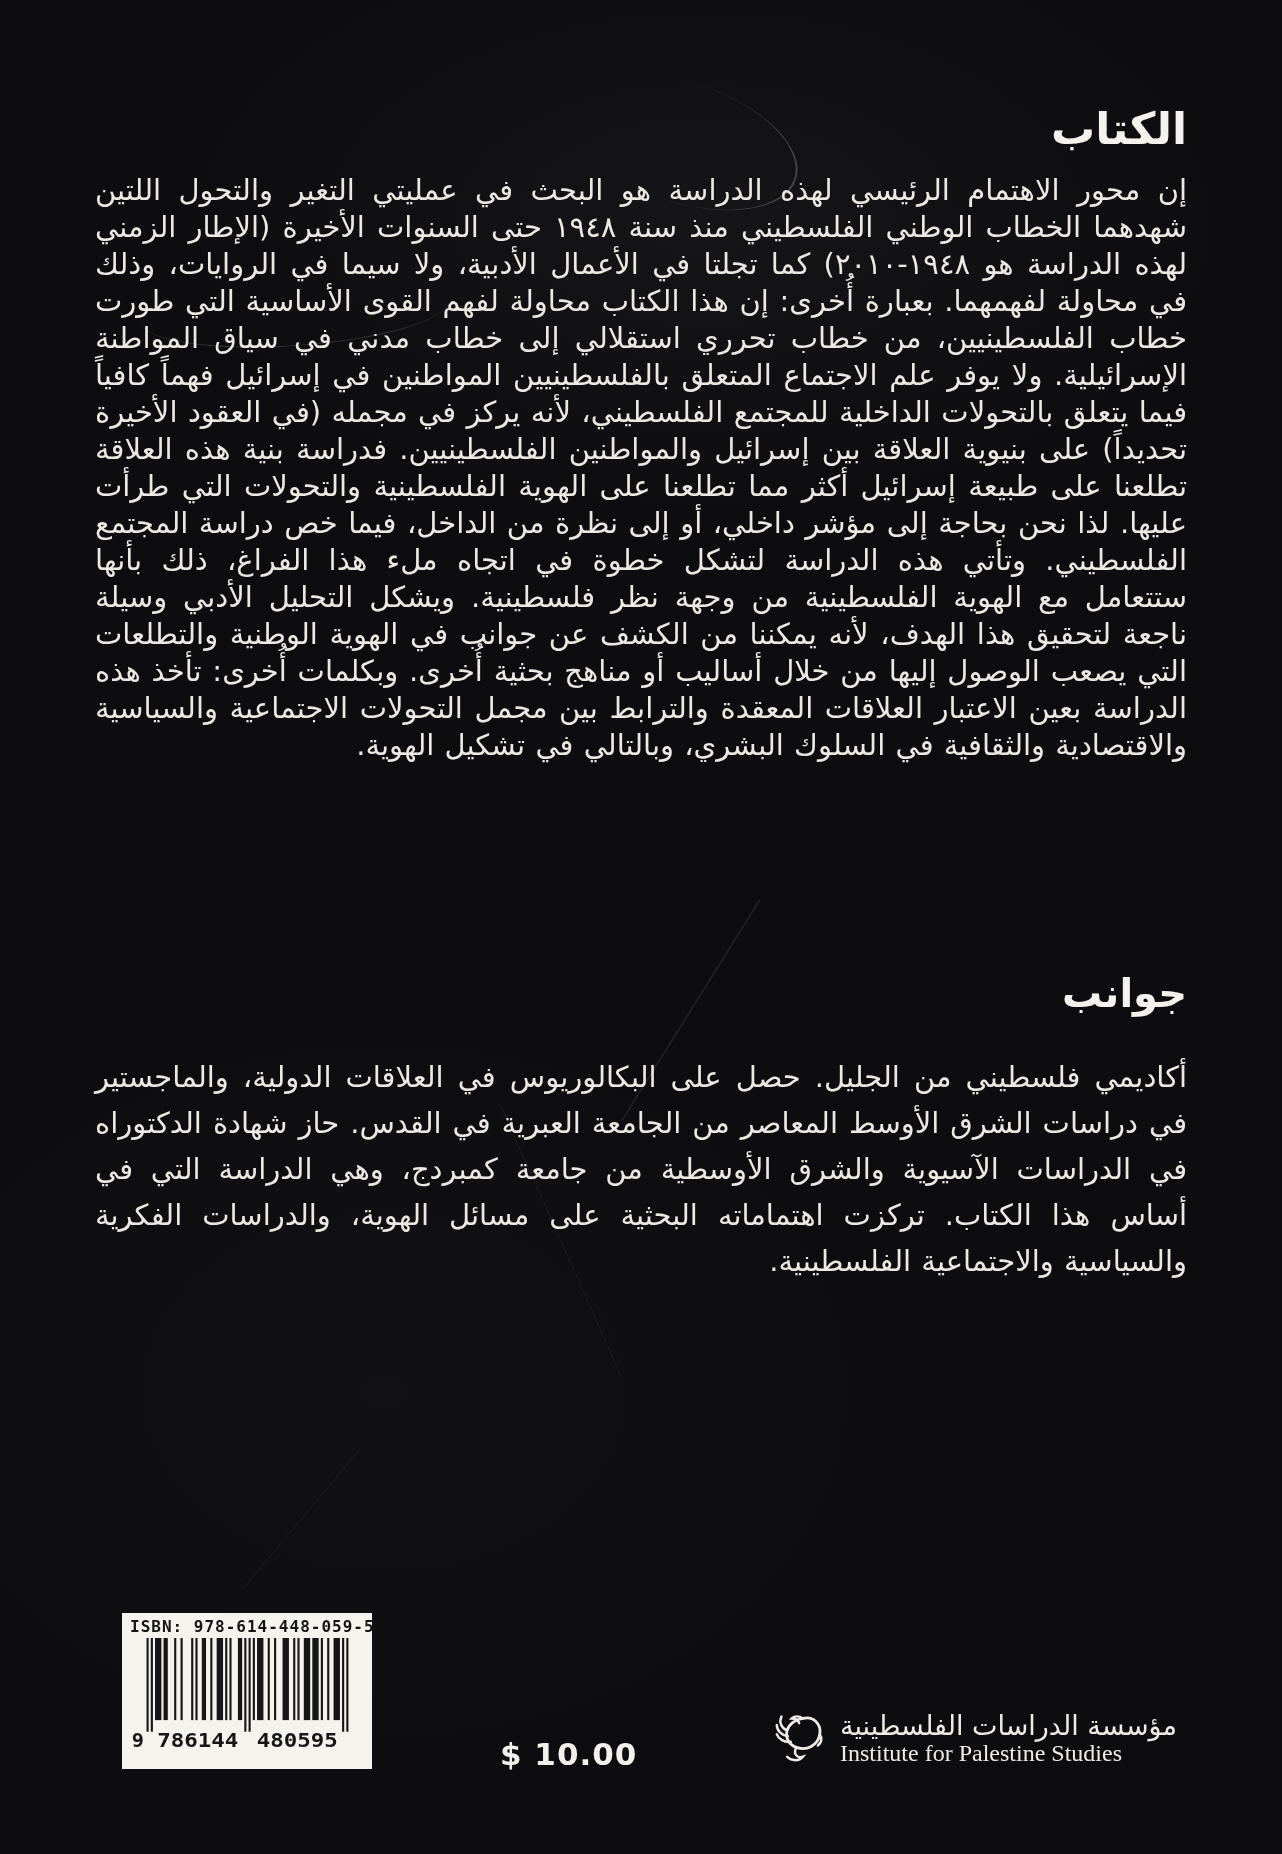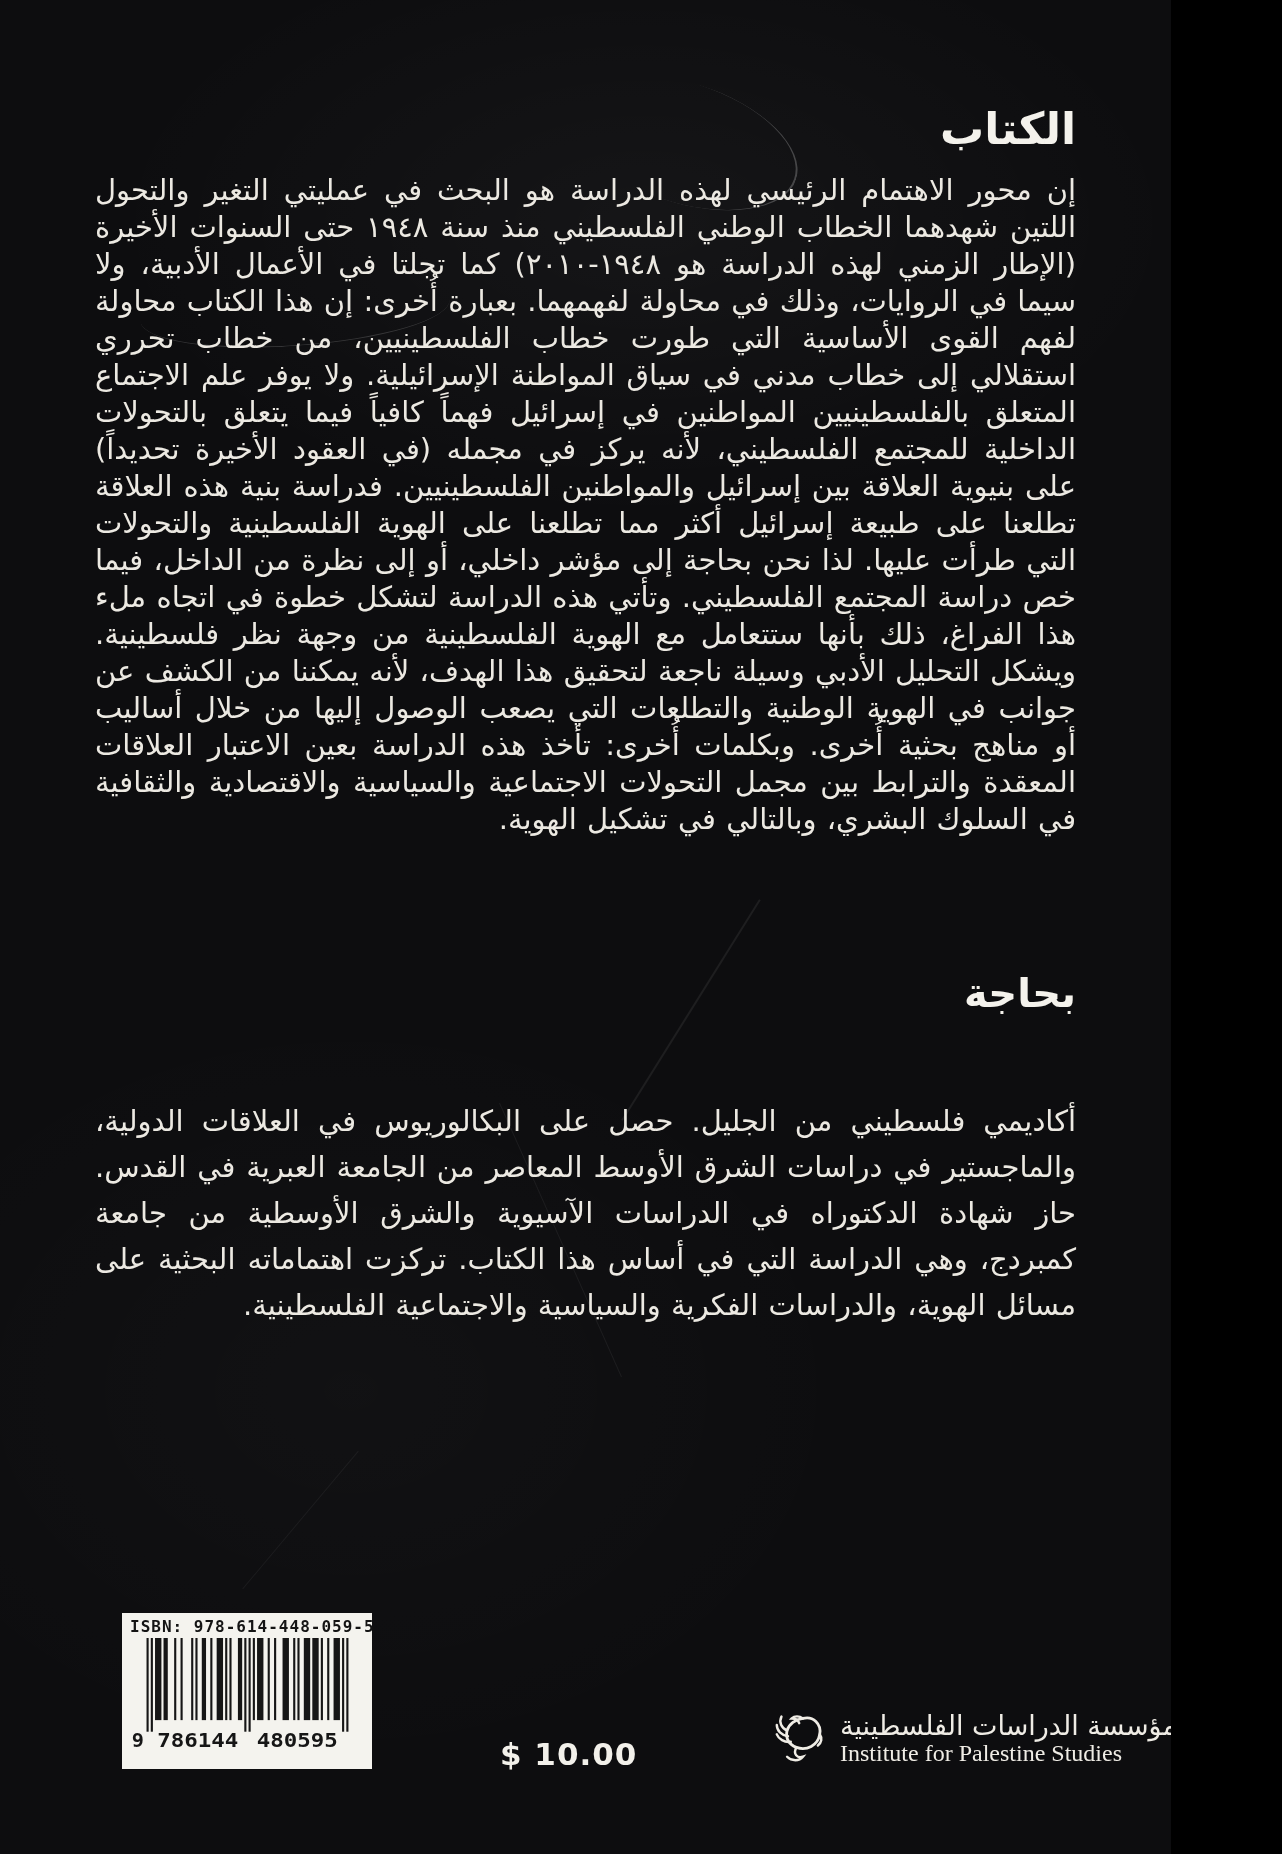--- a/index.html
+++ b/index.html
@@ -1,18 +1,18 @@
 <!DOCTYPE html>
 <html><head>
 <meta charset="utf-8">
 <style>
   html,body{margin:0;padding:0;background:#000;}
   .cover{
     position:relative;
-    width:1171px;height:1854px;
+    width:1282px;height:1854px;
     background:
       radial-gradient(ellipse 900px 500px at 55% 12%, rgba(255,255,255,0.035), rgba(0,0,0,0) 60%),
       radial-gradient(ellipse 800px 600px at 30% 75%, rgba(255,255,255,0.02), rgba(0,0,0,0) 65%),
       #0d0d0f;
     overflow:hidden;
     font-family:"DejaVu Sans", sans-serif;
     color:#f1efe9;
   }
   .sec-heading{
     position:absolute;right:95px;margin:0;
@@ -20,21 +20,21 @@
   }
   .heading-book{top:103px;font-size:44px;}
   .heading-author{top:970px;font-size:40px;}
   .body-text{
     position:absolute;left:95px;right:95px;margin:0;
     font-size:29px;color:#ece9e2;
     text-align:justify;text-align-last:right;
     word-spacing:1px;
   }
   .book-body{top:172px;line-height:37px;}
-  .author-body{top:1054px;line-height:46px;margin-top:44px;}
+  .author-body{top:1054px;line-height:46px;}
 
   
   .barcode-label{
     position:absolute;left:122px;top:1613px;width:250px;height:156px;
     background:#f4f3ee;box-sizing:border-box;padding:3px 8px 8px 8px;
   }
   .isbn-line{
     font-family:"DejaVu Sans Mono", monospace;
     font-size:16px;font-weight:700;color:#141414;
     text-align:center;letter-spacing:1px;white-space:nowrap;line-height:22px;
@@ -77,21 +77,21 @@
   <div class="scratch s1"></div>
   <div class="scratch s2"></div>
   <div class="scratch s3"></div>
   <div class="scratch s4"></div>
   <div class="scratch s5"></div>
 
   <h1 class="sec-heading heading-book" dir="rtl" lang="ar">الكتاب</h1>
 
   <p class="body-text book-body" dir="rtl" lang="ar">إن محور الاهتمام الرئيسي لهذه الدراسة هو البحث في عمليتي التغير والتحول اللتين شهدهما الخطاب الوطني الفلسطيني منذ سنة ١٩٤٨ حتى السنوات الأخيرة (الإطار الزمني لهذه الدراسة هو ١٩٤٨-٢٠١٠) كما تجلتا في الأعمال الأدبية، ولا سيما في الروايات، وذلك في محاولة لفهمهما. بعبارة أُخرى: إن هذا الكتاب محاولة لفهم القوى الأساسية التي طورت خطاب الفلسطينيين، من خطاب تحرري استقلالي إلى خطاب مدني في سياق المواطنة الإسرائيلية. ولا يوفر علم الاجتماع المتعلق بالفلسطينيين المواطنين في إسرائيل فهماً كافياً فيما يتعلق بالتحولات الداخلية للمجتمع الفلسطيني، لأنه يركز في مجمله (في العقود الأخيرة تحديداً) على بنيوية العلاقة بين إسرائيل والمواطنين الفلسطينيين. فدراسة بنية هذه العلاقة تطلعنا على طبيعة إسرائيل أكثر مما تطلعنا على الهوية الفلسطينية والتحولات التي طرأت عليها. لذا نحن بحاجة إلى مؤشر داخلي، أو إلى نظرة من الداخل، فيما خص دراسة المجتمع الفلسطيني. وتأتي هذه الدراسة لتشكل خطوة في اتجاه ملء هذا الفراغ، ذلك بأنها ستتعامل مع الهوية الفلسطينية من وجهة نظر فلسطينية. ويشكل التحليل الأدبي وسيلة ناجعة لتحقيق هذا الهدف، لأنه يمكننا من الكشف عن جوانب في الهوية الوطنية والتطلعات التي يصعب الوصول إليها من خلال أساليب أو مناهج بحثية أُخرى. وبكلمات أُخرى: تأخذ هذه الدراسة بعين الاعتبار العلاقات المعقدة والترابط بين مجمل التحولات الاجتماعية والسياسية والاقتصادية والثقافية في السلوك البشري، وبالتالي في تشكيل الهوية.</p>
 
-  <h2 class="sec-heading heading-author" dir="rtl" lang="ar">بحاجة</h2>
+  <h2 class="sec-heading heading-author" dir="rtl" lang="ar">جوانب</h2>
 
   <p class="body-text author-body" dir="rtl" lang="ar">أكاديمي فلسطيني من الجليل. حصل على البكالوريوس في العلاقات الدولية، والماجستير في دراسات الشرق الأوسط المعاصر من الجامعة العبرية في القدس. حاز شهادة الدكتوراه في الدراسات الآسيوية والشرق الأوسطية من جامعة كمبردج، وهي الدراسة التي في أساس هذا الكتاب. تركزت اهتماماته البحثية على مسائل الهوية، والدراسات الفكرية والسياسية والاجتماعية الفلسطينية.</p>
 
   <div class="barcode-label">
     <div class="isbn-line">ISBN: 978-614-448-059-5</div>
     <svg id="ean-svg" class="ean-svg" viewBox="0 0 240 118">
         <rect x="16.00" y="0" width="2.20" height="97" fill="#161616"></rect>
         <rect x="20.40" y="0" width="2.20" height="97" fill="#161616"></rect>
         <rect x="24.80" y="0" width="6.60" height="85" fill="#161616"></rect>
         <rect x="33.60" y="0" width="4.40" height="85" fill="#161616"></rect>

